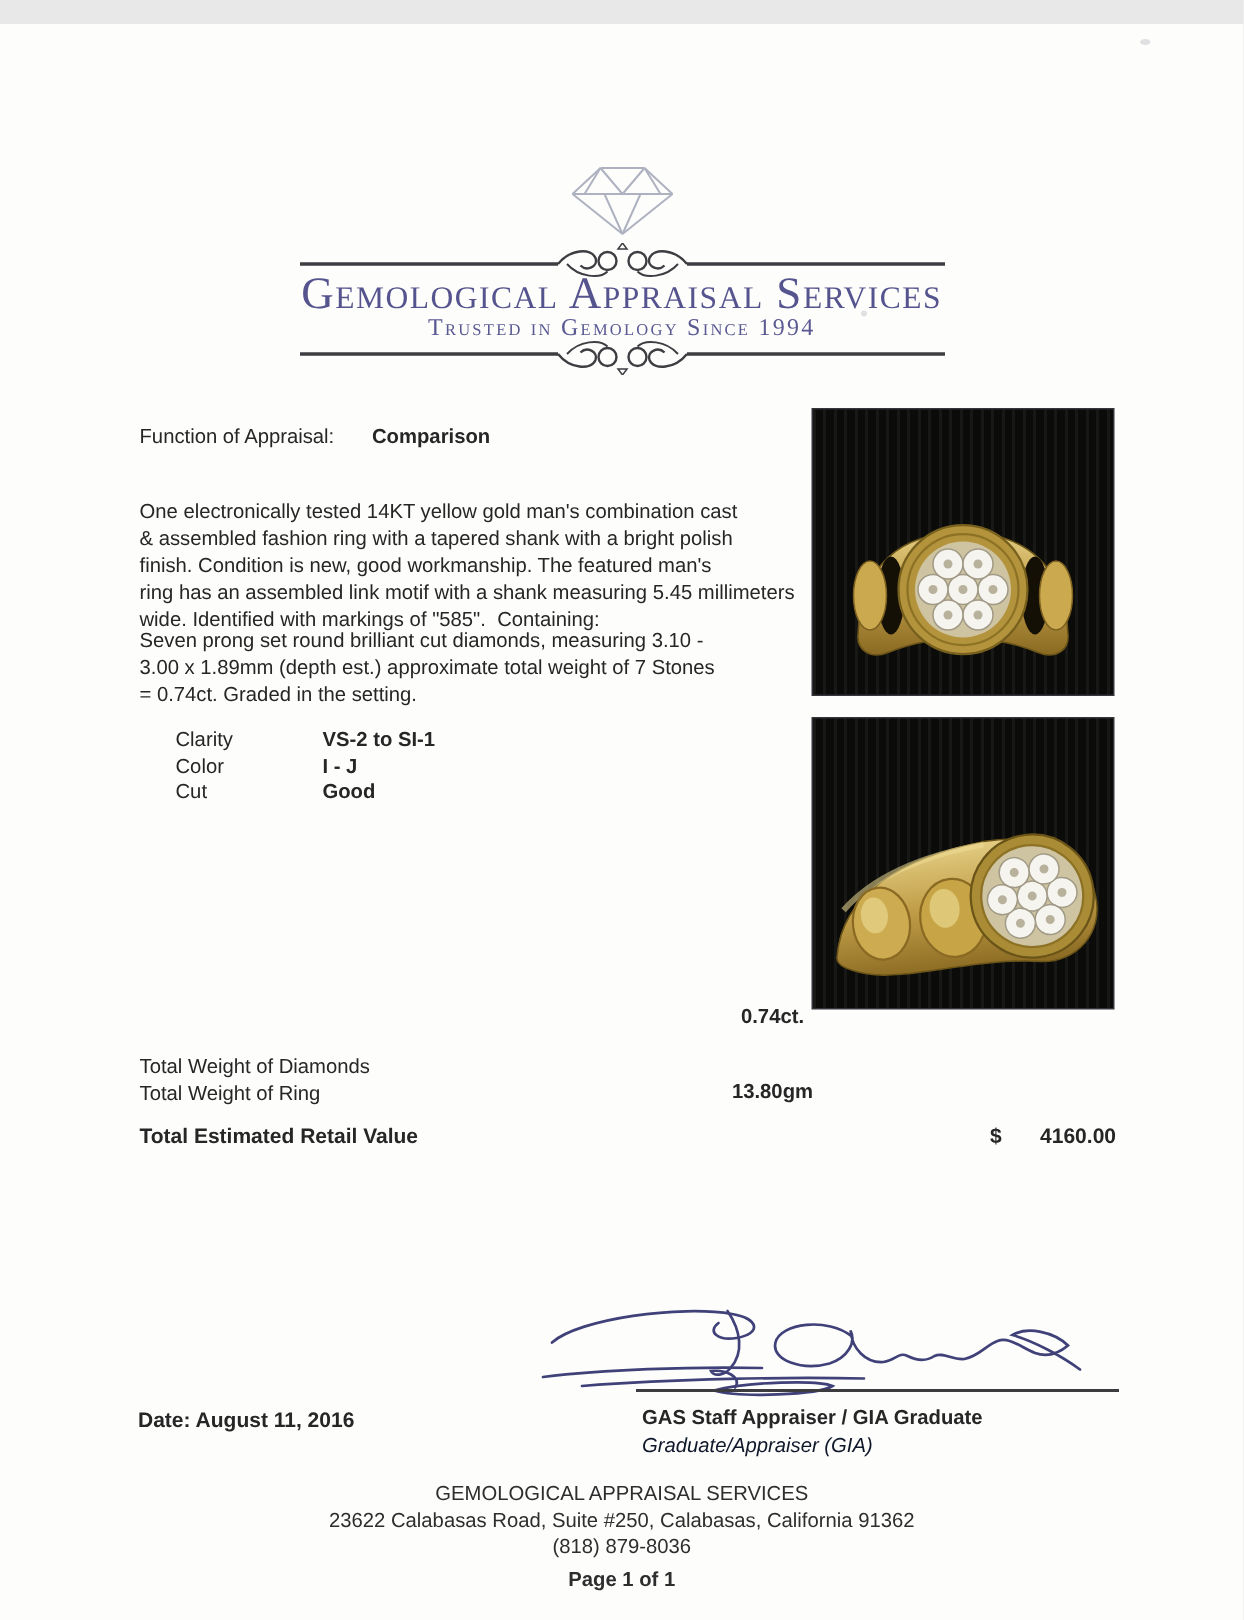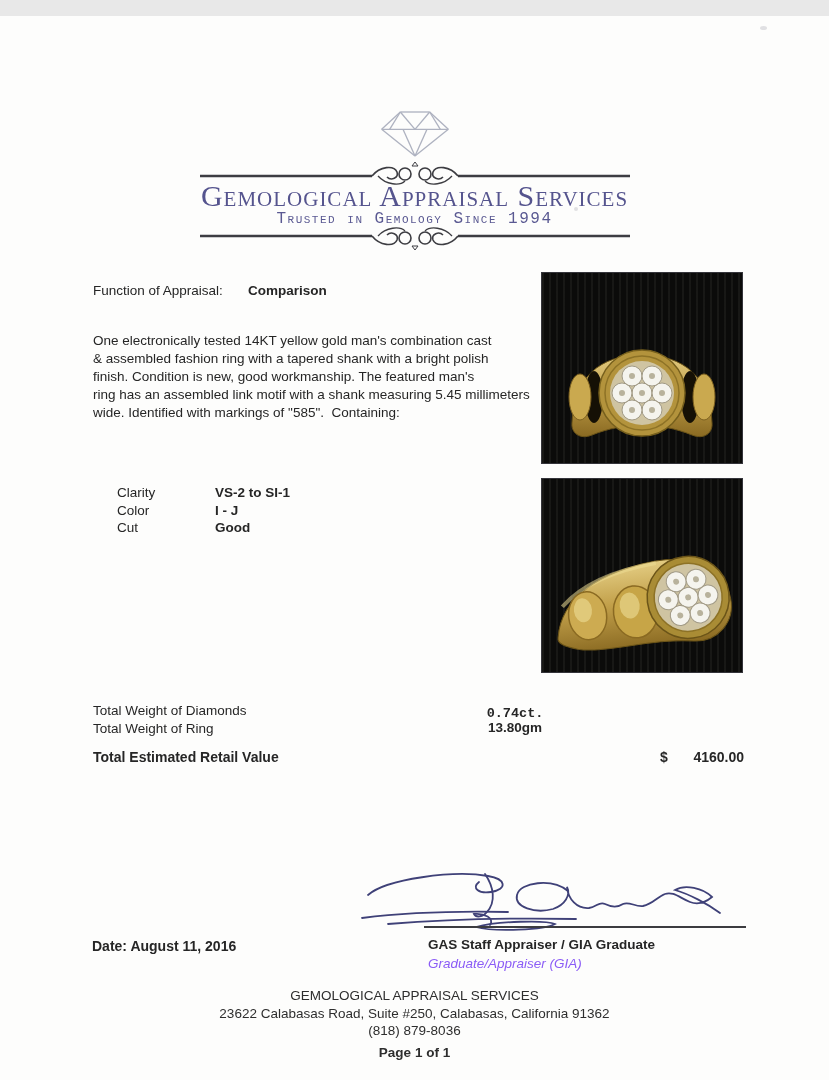--- a/index.html
+++ b/index.html
@@ -12,21 +12,21 @@
   .abs{position:absolute;}
   
   .brand-title{
     left:0;top:163px;width:829px;text-align:center;
     font-family:"Liberation Serif","DejaVu Serif",serif;
     font-variant:small-caps;font-size:30px;letter-spacing:1px;
     color:#55548e;
   }
   .brand-subtitle{
     left:0;top:194px;width:829px;text-align:center;
-    font-family:Liberation Mono, monospace;
+    font-family:Liberation Serif, serif;
     font-variant:small-caps;font-size:16px;letter-spacing:1.5px;
     color:#5a5992;
   }
   .ornament{left:200px;width:430px;height:26px;}
   .ornament.top{top:146px;}
   .ornament.bottom{top:208px;transform:scaleY(-1);}
   .logo-diamond{left:374px;top:92px;width:82px;height:50px;}
   .speck{width:7px;height:4px;border-radius:50%;background:#c9c9cd;opacity:.55;}
   
   .body-text{font-size:13.5px;line-height:18px;}
@@ -53,21 +53,21 @@
   
   .tot-lbl{left:93px;font-size:13.5px;}
   .tot-val{left:455px;width:120px;text-align:center;font-weight:bold;font-size:13.5px;}
   .grand{font-weight:bold;font-size:14px;}
   .grand-amt{left:660px;top:733px;width:84px;display:flex;justify-content:space-between;}
   
   .sig-svg{left:358px;top:845px;width:395px;height:75px;}
   .sig-line{left:424px;top:910px;width:322px;border-top:2px solid #3c3c40;}
   .date-line{left:92px;top:922px;font-size:14px;font-weight:bold;}
   .appraiser-title{left:428px;top:921px;font-size:13.5px;font-weight:bold;}
-  .appraiser-sub{left:428px;top:940px;font-size:13.5px;font-style:italic;color:#8b5cf6;}
+  .appraiser-sub{left:428px;top:940px;font-size:13.5px;font-style:italic;color:#0f172a;}
   .footer{left:0;top:971px;width:829px;text-align:center;font-size:13.5px;line-height:17.5px;color:#2e2e2e;}
   .footer .page-num{font-weight:bold;margin-top:4px;}
   .ornament path,.ornament circle{stroke:#3d3d42;fill:none;}
 </style>
 </head>
 <body>
 
 <div id="page">
 
   <div class="abs speck" style="left:760px;top:10px;"></div>
@@ -122,20 +122,23 @@
       <span class="lbl">Function of Appraisal:</span>
       <span class="val">Comparison</span>
     </div>
   </div>
 
   <div class="abs para para1 body-text">One electronically tested 14KT yellow gold man's combination cast
 &amp; assembled fashion ring with a tapered shank with a bright polish
 finish. Condition is new, good workmanship. The featured man's
 ring has an assembled link motif with a shank measuring 5.45 millimeters
 wide. Identified with markings of "585".  Containing:</div>
+  <div class="abs para para2 body-text">Seven prong set round brilliant cut diamonds, measuring 3.10 -
+3.00 x 1.89mm (depth est.) approximate total weight of 7 Stones
+= 0.74ct. Graded in the setting.</div>
 
   <div class="abs grade-rows body-text">
     <div class="grade-row">
       <span class="lbl">Clarity</span>
       <span class="val">VS-2 to SI-1</span>
     </div>
     <div class="grade-row">
       <span class="lbl">Color</span>
       <span class="val">I - J</span>
     </div>
@@ -218,21 +221,21 @@
             <circle cx="136" cy="141" r="3"></circle>
           <circle cx="126" cy="124" r="3"></circle>
             <circle cx="136" cy="107" r="3"></circle>
           <circle cx="156" cy="107" r="3"></circle>
         </g>
       </g>
     </svg>
   </div>
 
   <div class="abs tot-lbl" style="top:687px;">Total Weight of Diamonds</div>
-  <div class="abs tot-val" style="top:690px;font-family:Liberation Mono, monospace;">0.74ct.</div>
+  <div class="abs tot-val" style="top:654px;">0.74ct.</div>
   <div class="abs tot-lbl" style="top:705px;">Total Weight of Ring</div>
   <div class="abs tot-val" style="top:704px;">13.80gm</div>
 
   <div class="abs grand" style="left:93px;top:733px;">Total Estimated Retail Value</div>
   <div class="abs grand grand-amt">
     <span>$</span>
     <span>4160.00</span>
   </div>
 
   <svg class="abs sig-svg" viewBox="0 0 395 75">

